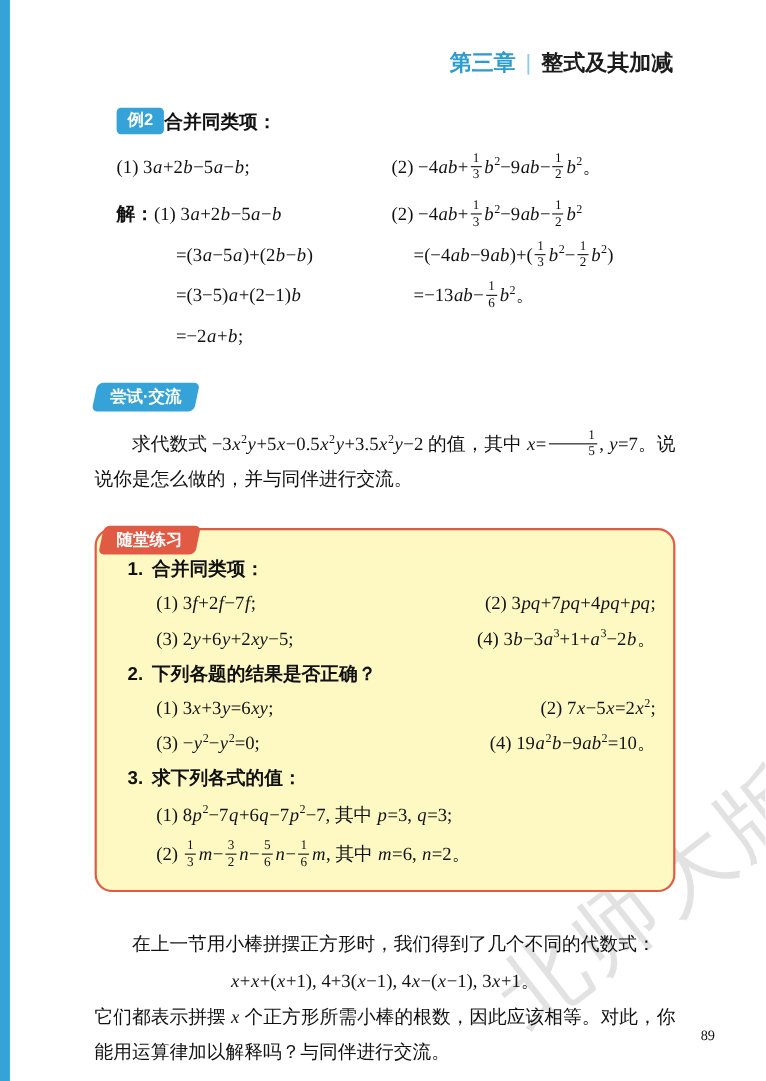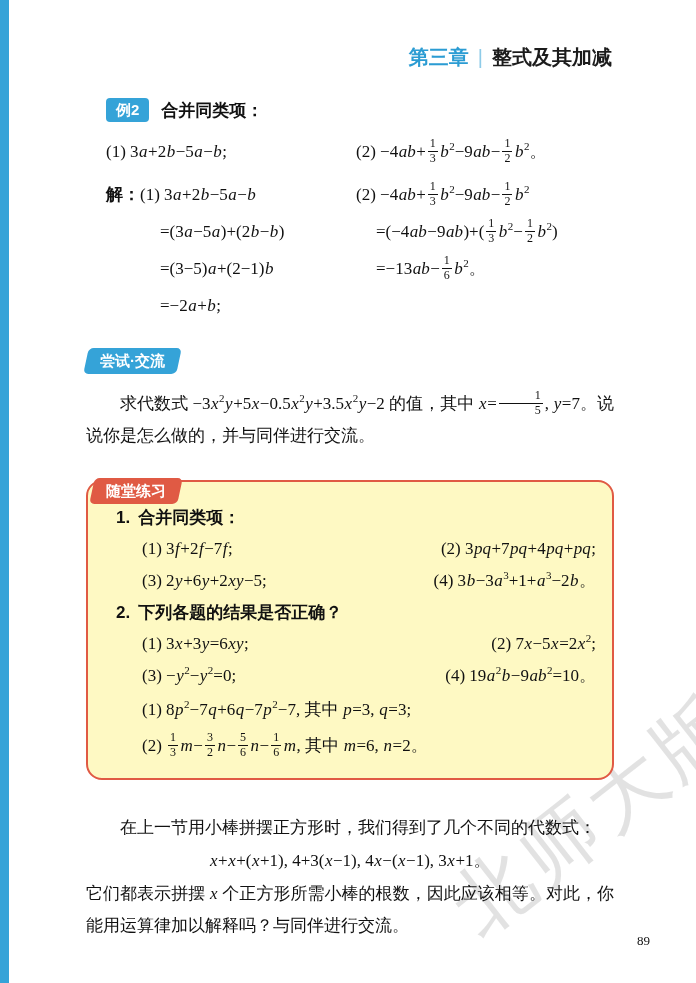--- a/index.html
+++ b/index.html
@@ -30,21 +30,21 @@
     font-size:15px;line-height:22px;padding:1px 10px;border-radius:4px;
   }
   .tag-red{background:#e05a44;}
   .tag-skew{transform:skewX(-12deg);border-radius:5px;padding:2px 14px;}
   .tag-skew > span{display:inline-block;transform:skewX(12deg);}
 
   .bold-cn{font-family:"Liberation Sans","DejaVu Sans",sans-serif;font-weight:bold;}
 
   
   .example{margin-left:20px;}
-  .ex-intro{display:flex;align-items:center;gap:12px;margin-bottom:12px;}
+  .ex-intro{display:flex;align-items:center;margin-bottom:12px;}
   .prob-row{display:flex;line-height:36px;justify-content:center;}
   .prob-l{width:250px;}
   .prob-r{flex:1;}
   .sol{display:flex;margin-top:6px;}
   .sol-col-l{width:250px;}
   .sol-col-r{flex:1;}
   .sol-line{line-height:37px;}
   .sol-col-l .eq{margin-left:54px;}
   .sol-col-r .eq{margin-left:20px;}
 
@@ -147,20 +147,23 @@
         </div>
         <div class="row">
           <div class="cl">(1) 3<i>x</i>+3<i>y</i>=6<i>xy</i>;</div>
           <div class="cr">(2) 7<i>x</i>−5<i>x</i>=2<i>x</i><sup>2</sup>;</div>
         </div>
         <div class="row">
           <div class="cl">(3) −<i>y</i><sup>2</sup>−<i>y</i><sup>2</sup>=0;</div>
           <div class="cr">(4) 19<i>a</i><sup>2</sup><i>b</i>−9<i>ab</i><sup>2</sup>=10。</div>
         </div>
 
+        <div class="ex-head">
+          <span class="num">3.</span><span class="prompt">求下列各式的值：</span>
+        </div>
         <div class="ex-lines">
           <div class="ln">(1) 8<i>p</i><sup>2</sup>−7<i>q</i>+6<i>q</i>−7<i>p</i><sup>2</sup>−7, 其中 <i>p</i>=3, <i>q</i>=3;</div>
           <div class="ln">(2) <span class="frac"><span class="fn">1</span><span class="fd">3</span></span><i>m</i>−<span class="frac"><span class="fn">3</span><span class="fd">2</span></span><i>n</i>−<span class="frac"><span class="fn">5</span><span class="fd">6</span></span><i>n</i>−<span class="frac"><span class="fn">1</span><span class="fd">6</span></span><i>m</i>, 其中 <i>m</i>=6, <i>n</i>=2。</div>
         </div>
 
       </div>
     </section>
 
     <section class="closing">
       <div class="p1">在上一节用小棒拼摆正方形时，我们得到了几个不同的代数式：</div>

